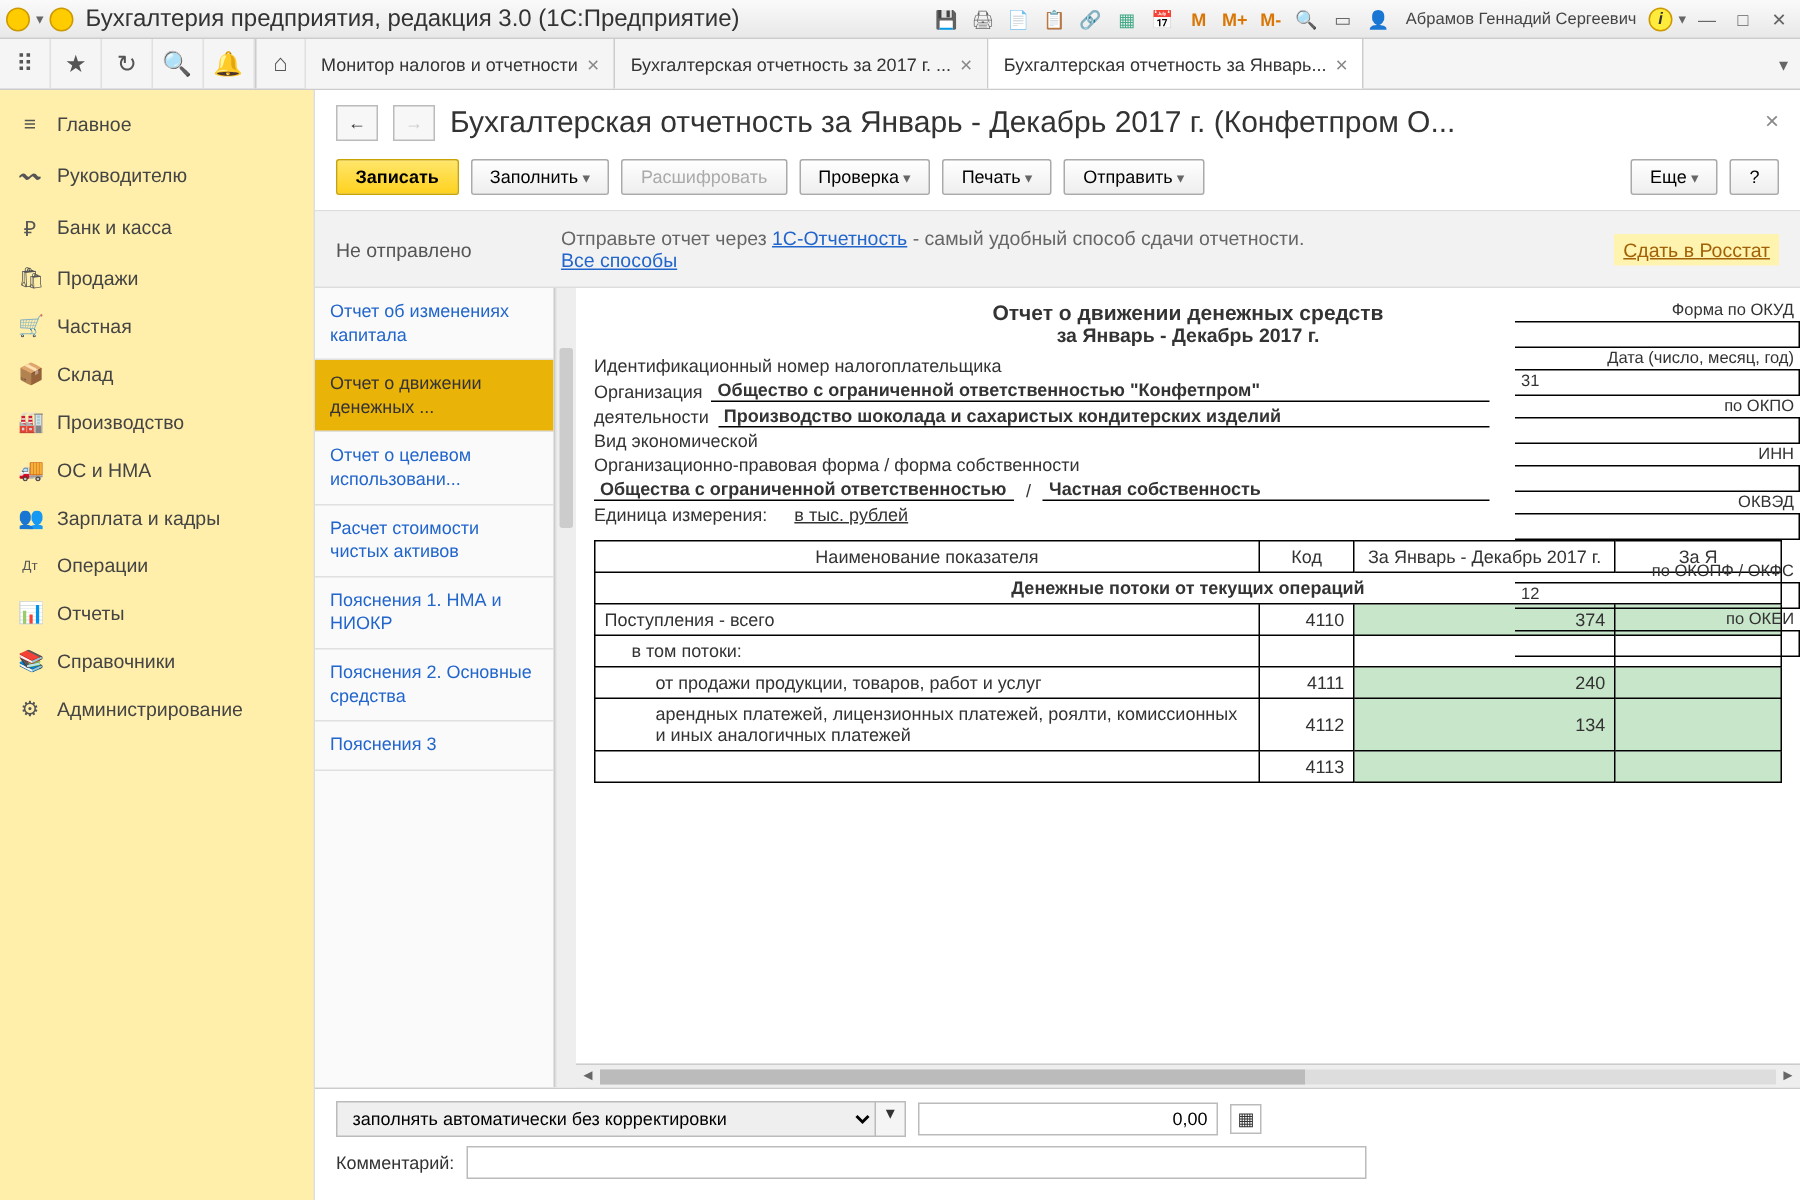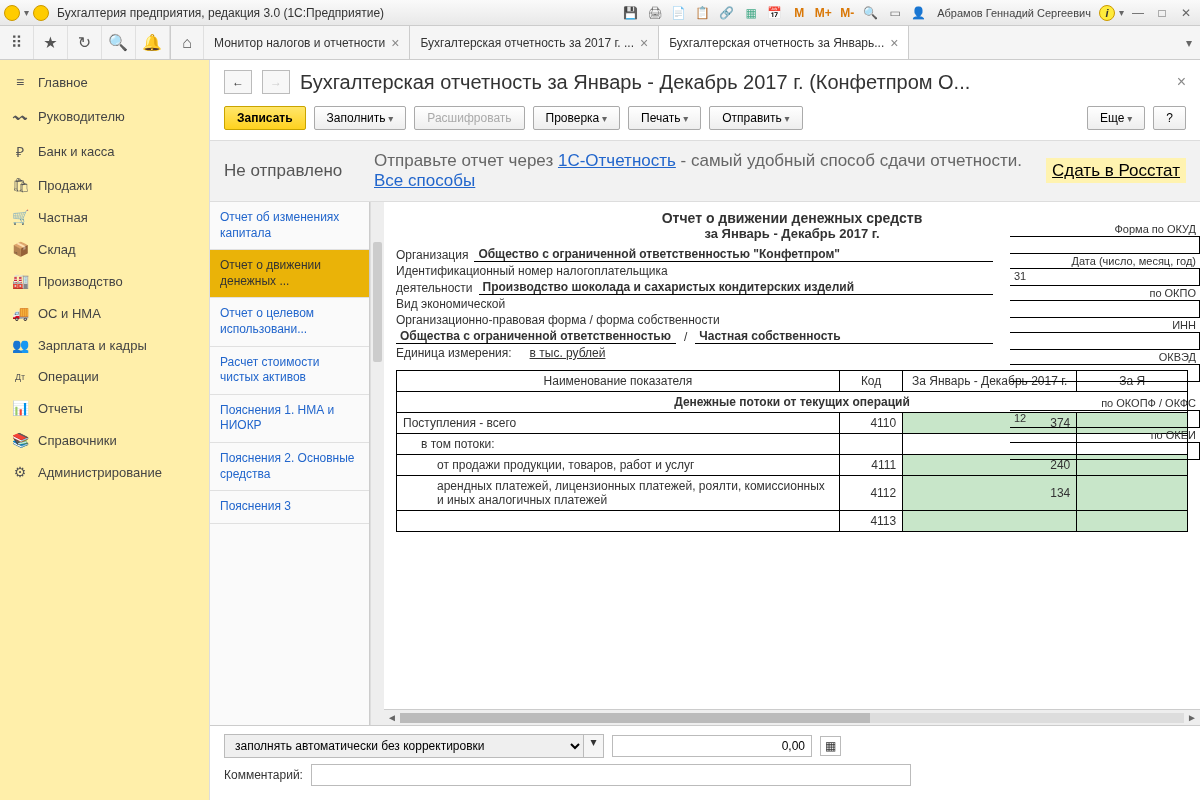--- a/index.html
+++ b/index.html
@@ -1,20 +1,20 @@
 <!DOCTYPE html>
 <html><head>
 <meta charset="utf-8">
 <style>
 * { box-sizing: border-box; margin: 0; padding: 0; }
 body { font-family: Arial, sans-serif; font-size: 12px; background: #f0f0f0; width: 1200px; height: 800px; overflow: hidden; color: #333; }
 .titlebar { height: 26px; background: linear-gradient(#fafafa,#e8e8e8); border-bottom: 1px solid #ccc; display: flex; align-items: center; padding: 0 4px; gap: 4px; }
 .titlebar .yellow-circ { width: 16px; height: 16px; border-radius: 50%; background: #ffcc00; border: 1px solid #cc9900; }
 .titlebar .down-arrow { font-size: 10px; color: #666; }
-.titlebar .title-text { font-size: 12px; color: #333; margin-left: 4px; }
+.titlebar .title-text { font-size: 16px; color: #333; margin-left: 4px; }
 .titlebar .spacer { flex: 1; }
 .titlebar .ticon { width: 20px; height: 20px; display: inline-flex; align-items: center; justify-content: center; color: #666; font-size: 12px; cursor: pointer; }
 .titlebar .ticon.green { color: #4a8; }
 .titlebar .ticon.orange { color: #d97706; font-weight: bold; }
 .titlebar .user { font-size: 11px; color: #444; padding: 0 4px; }
 .titlebar .info { width: 16px; height: 16px; border-radius: 50%; background: #ffeb3b; border: 1px solid #cc9900; display: inline-flex; align-items: center; justify-content: center; font-style: italic; font-weight: bold; font-size: 11px; }
 
 .toolbar2 { height: 34px; background: #f5f5f5; border-bottom: 1px solid #ccc; display: flex; align-items: stretch; }
 .toolbar2 .iconbtn { width: 34px; display: flex; align-items: center; justify-content: center; border-right: 1px solid #e0e0e0; cursor: pointer; font-size: 16px; color: #555; }
 .toolbar2 .tab { border-right: 1px solid #ccc; padding: 0 10px; display: flex; align-items: center; gap: 6px; font-size: 12px; background: #f5f5f5; cursor: pointer; max-width: 280px; }
@@ -33,42 +33,42 @@
 .page-header .navbtn { width: 28px; height: 24px; border: 1px solid #bbb; background: #f7f7f7; display: inline-flex; align-items: center; justify-content: center; cursor: pointer; }
 .page-header h1 { font-size: 20px; font-weight: normal; flex: 1; white-space: nowrap; overflow: hidden; text-overflow: ellipsis; }
 .page-header .close-x { color: #888; font-size: 16px; cursor: pointer; }
 
 .actionbar { display: flex; align-items: center; gap: 8px; padding: 6px 14px 10px; border-bottom: 1px solid #ddd; }
 .btn { border: 1px solid #aaa; background: linear-gradient(#fff,#eee); padding: 4px 12px; font-size: 12px; cursor: pointer; border-radius: 2px; }
 .btn.primary { background: linear-gradient(#ffe66b,#ffd21f); border-color: #c9a400; font-weight: bold; }
 .btn.disabled { color: #aaa; }
 .btn.dd::after { content: " ▾"; color: #666; font-size: 10px; }
 
-.statusbar { background: #f2f2f2; display: flex; align-items: center; padding: 10px 14px; gap: 20px; border-bottom: 1px solid #ddd; font-size: 17px; }
+.statusbar { background: #f2f2f2; display: flex; align-items: center; padding: 10px 14px; gap: 20px; border-bottom: 1px solid #ddd; font-size: 13px; }
 .statusbar .status { color: #555; width: 130px; }
 .statusbar .msg { flex: 1; color: #666; }
 .statusbar .msg a { color: #2266cc; text-decoration: underline; }
-.statusbar .submit a { color: #000000; background: #fff3b0; padding: 3px 6px; text-decoration: underline; }
+.statusbar .submit a { color: #a16207; background: #fff3b0; padding: 3px 6px; text-decoration: underline; }
 
 .body2 { flex: 1; display: flex; overflow: hidden; }
 .navlist { width: 160px; border-right: 1px solid #ccc; background: #fafafa; overflow-y: auto; }
 .navlist .nitem { padding: 8px 10px; border-bottom: 1px solid #e0e0e0; font-size: 12px; color: #2266cc; cursor: pointer; line-height: 1.3; }
 .navlist .nitem.active { background: #eab308; color: #333; }
 .navlist-scrollbar { width: 14px; background: #eee; border-left: 1px solid #ddd; position: relative; }
 .navlist-scrollbar .thumb { position: absolute; left: 2px; right: 2px; top: 40px; height: 120px; background: #ccc; border-radius: 2px; }
 
 .report { flex: 1; overflow: auto; padding: 8px 12px; position: relative; }
 .report .centered { text-align: center; }
 .report .rtitle { font-weight: bold; font-size: 14px; }
 .report .rsub { font-weight: bold; font-size: 13px; }
 .report .meta { font-size: 12px; margin-top: 6px; }
 .report .meta-row { display: flex; align-items: flex-end; margin-bottom: 2px; }
 .report .meta-label { padding-right: 6px; }
 .report .meta-val { border-bottom: 1px solid #000; font-weight: bold; flex: 1; padding: 0 4px; }
-.report .right-col { position: absolute; right: 0; top: 20px; width: 190px; font-size: 11px; text-align: right; }
+.report .right-col { position: absolute; right: 0; top: 8px; width: 190px; font-size: 11px; text-align: right; }
 .report .right-col .rcell { border: 1px solid #000; border-left: none; padding: 1px 4px; margin-bottom: 0; height: 18px; }
 .report .right-col .rlabel { padding: 1px 4px; }
 
 .rtable { width: 100%; border-collapse: collapse; margin-top: 10px; font-size: 12px; }
 .rtable th, .rtable td { border: 1px solid #000; padding: 3px 6px; }
 .rtable th { font-weight: normal; text-align: center; background: #fff; }
 .rtable .section-head td { text-align: center; font-weight: bold; }
 .rtable .num { text-align: right; }
 .rtable .green { background: #c8e6c9; }
 .rtable .indent1 { padding-left: 24px; }
@@ -260,26 +260,26 @@
           <div class="rcell" style="text-align:left;">12</div>
           <div class="rlabel">по ОКЕИ</div>
           <div class="rcell"></div>
         </div>
 
         <div class="centered rtitle">Отчет о движении денежных средств</div>
         <div class="centered rsub">за Январь - Декабрь 2017 г.</div>
 
         <div class="meta" style="padding-right:195px;">
           <div class="meta-row">
+                <span class="meta-label">Идентификационный номер налогоплательщика</span>
+              </div>
+          <div class="meta-row">
             <span class="meta-label">Организация</span>
             <span class="meta-val">Общество с ограниченной ответственностью "Конфетпром"</span>
           </div>
-          <div class="meta-row">
-                <span class="meta-label">Идентификационный номер налогоплательщика</span>
-              </div>
           <div class="meta-row">
             <span class="meta-label">деятельности</span>
             <span class="meta-val">Производство шоколада и сахаристых кондитерских изделий</span>
           </div>
           <div class="meta-row">
                 <span class="meta-label">Вид экономической</span>
               </div>
           <div class="meta-row">
                 <span class="meta-label">Организационно-правовая форма / форма собственности</span>
               </div>

